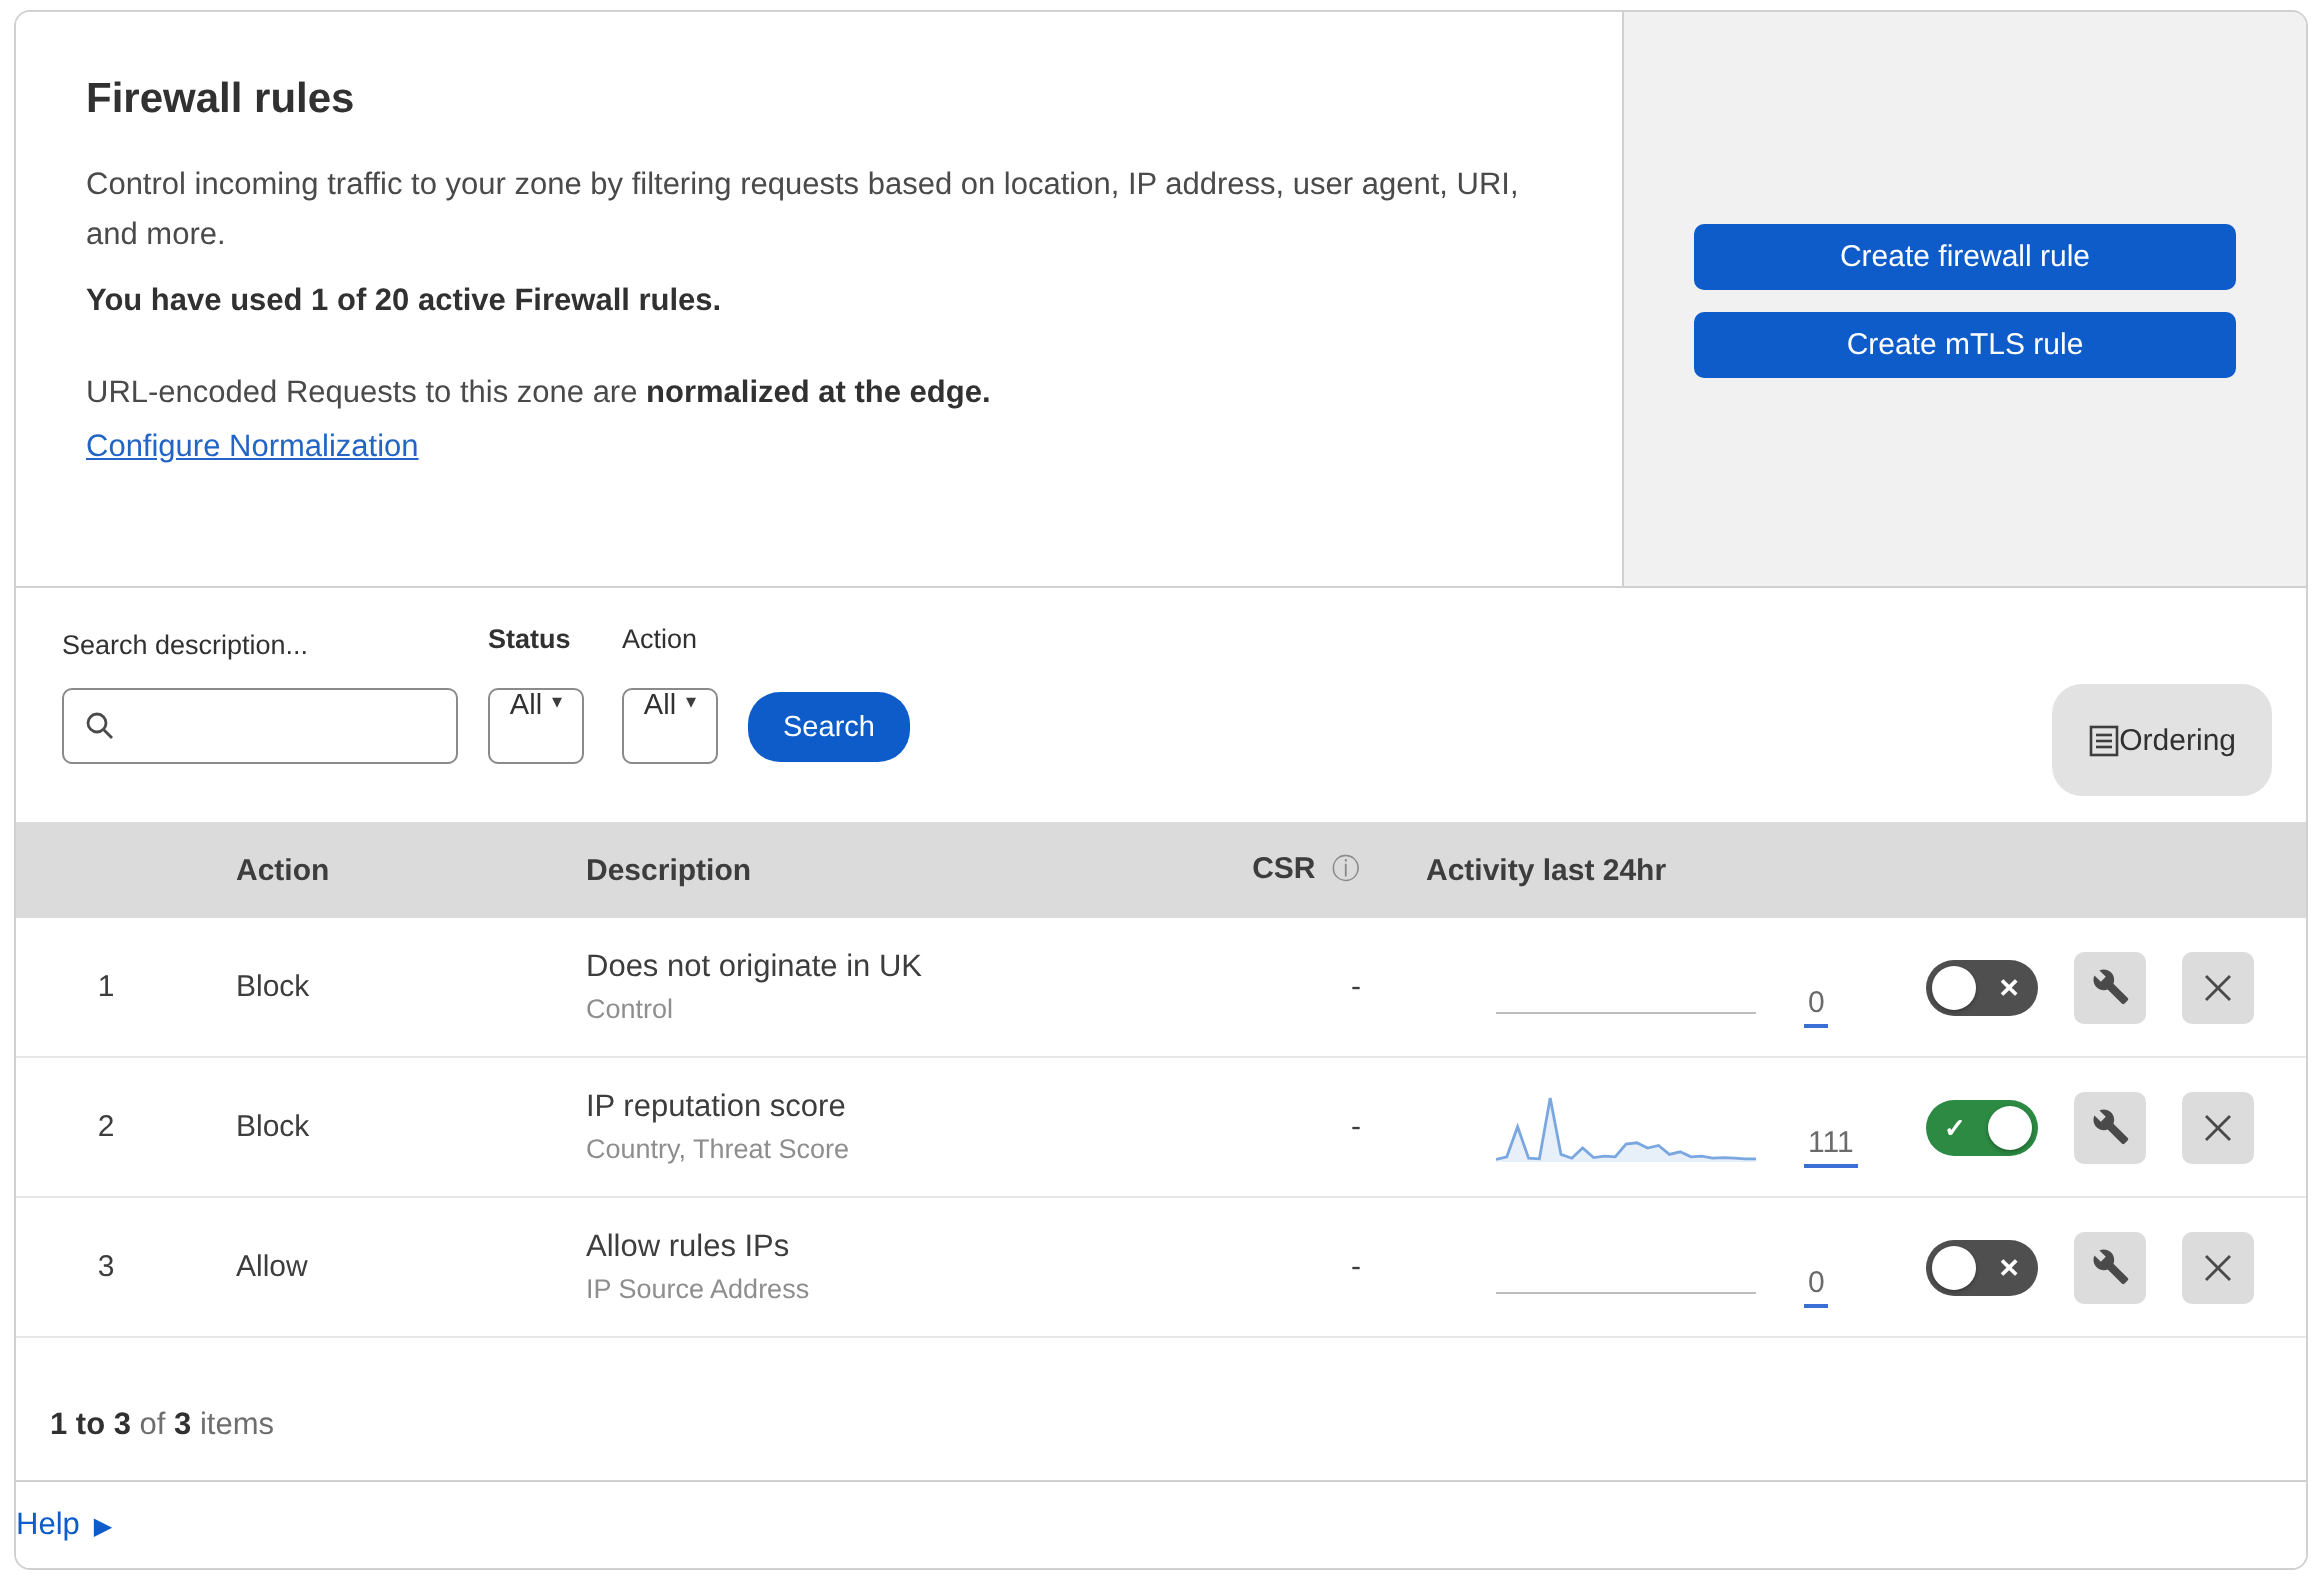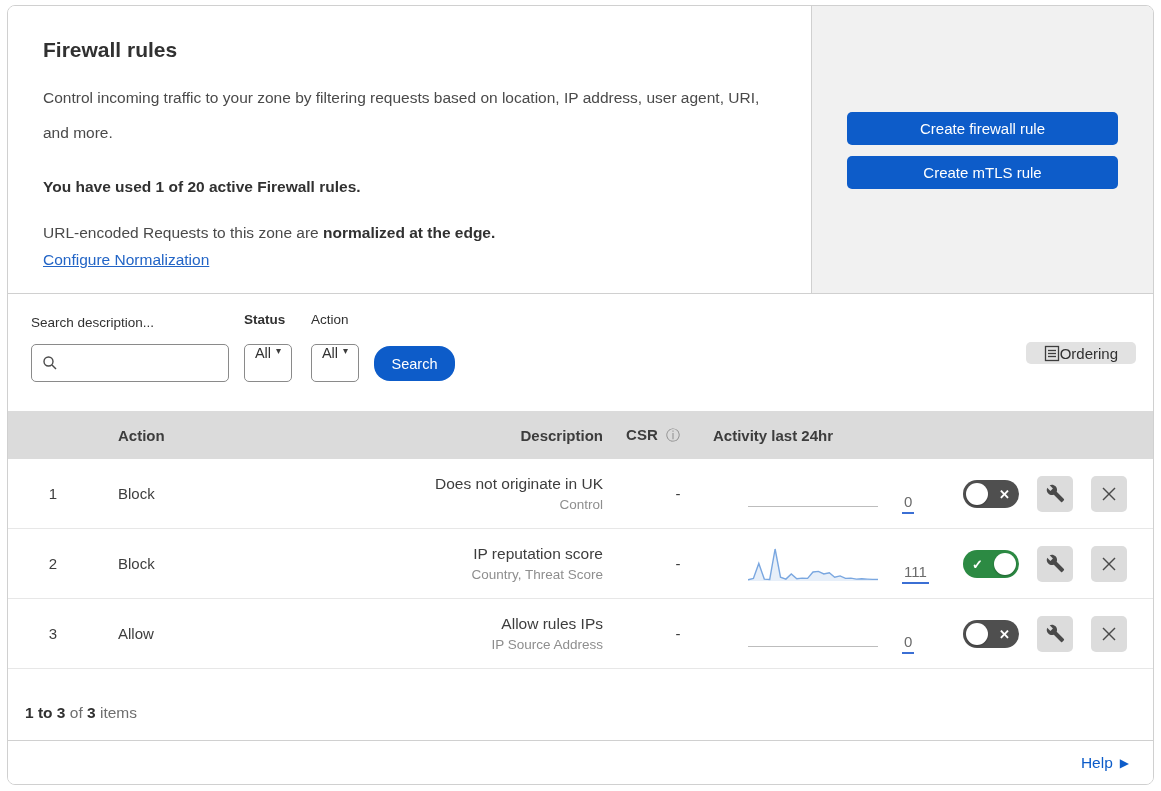--- a/index.html
+++ b/index.html
@@ -5,21 +5,21 @@
   * { margin:0; padding:0; box-sizing:border-box; }
   html,body { width:1161px; height:791px; background:#ffffff; font-family:"Liberation Sans", sans-serif; color:#3d3d3d; }
   .card {
     position:absolute; left:7px; top:5px; width:1147px; height:780px;
     border:1px solid #d0d0d0; border-radius:8px; background:#fff; overflow:hidden;
   }
   
   .top { display:flex; height:288px; border-bottom:1px solid #d0d0d0; }
   .top-left { flex:1; background:#fff; border-right:1px solid #d0d0d0; padding:32px 40px 0 35px; }
   .page-title { font-size:21px; font-weight:700; color:#313131; margin-bottom:18px; }
-  .desc { font-size:15.5px; color:#4a4a4a; line-height:35px; max-width:720px; margin-bottom:28px; }
+  .desc { font-size:15.5px; color:#4a4a4a; line-height:25px; max-width:720px; margin-bottom:12px; }
   .usage { font-size:15.5px; font-weight:700; color:#313131; margin-bottom:28px; }
   .norm { font-size:15.5px; color:#4a4a4a; margin-bottom:9px; }
   .norm b { color:#313131; }
   .link { color:#2365c6; text-decoration:underline; font-size:15.5px; cursor:pointer;text-align:center; }
   .top-right { width:341px; background:#f1f1f1; padding-top:106px; display:flex; flex-direction:column; align-items:center; gap:11px; }
   .btn-primary {
     width:271px; height:33px; background:#0d5cc9; color:#fff; border:none; border-radius:5px;
     font-size:15px; font-family:Liberation Sans, sans-serif; cursor:pointer; display:flex; align-items:center; justify-content:center;
   }
   
@@ -38,30 +38,30 @@
     display:flex; align-items:flex-start; justify-content:center; gap:5px; font-size:14.5px; color:#313131; cursor:pointer;
   }
   .dd-status { left:236px; width:48px; }
   .dd-action { left:303px; width:48px; }
   .caret { font-size:10px; color:#3d3d3d; }
   .btn-search {
     position:absolute; left:366px; top:52px; width:81px; height:35px; background:#0d5cc9; color:#fff;
     border:none; border-radius:16px; font-size:14.5px; font-family:inherit; cursor:pointer;
   }
   .btn-ordering {
-    position:absolute; right:17px; top:48px; height:22px; padding:0 18px; background:#e2e2e2; color:#313131;
-    border:none; border-radius:5px; font-size:15px; font-family:inherit; cursor:pointer;
+    position:absolute; right:17px; top:48px; height:56px; padding:0 18px; background:#e2e2e2; color:#313131;
+    border:none; border-radius:15px; font-size:15px; font-family:inherit; cursor:pointer;
     display:flex; align-items:center; gap:0;
   }
   
   .thead { display:flex; align-items:center; height:48px; background:#dbdbdb; font-size:15px; font-weight:700; color:#3d3d3d; }
   .trow { display:flex; align-items:center; height:70px; border-bottom:1px solid #e7e7e7; background:#fff; }
   .col-index { width:90px; text-align:center; font-size:15px; color:#3d3d3d; }
   .col-action { width:175px; padding-left:20px; font-size:15px; color:#3d3d3d; }
-  .col-desc { width:330px; padding-left:20px;text-align:right; }
+  .col-desc { width:330px; padding-left:20px; }
   .col-csr { width:100px; text-align:center; }
   .col-activity { flex:1; display:flex; align-items:flex-end; }
   .col-controls { width:190px; display:flex; align-items:center; gap:18px; }
   .desc-title { font-size:15.5px; color:#3d3d3d; margin-bottom:4px; }
   .desc-sub { font-size:13.5px; color:#8e8e8e; }
   .csr-dash { font-size:15px; color:#3d3d3d; padding-left:50px; }
   .spark-wrap { width:130px; height:40px; margin-left:45px; position:relative; }
   .spark-flat { position:absolute; left:0; right:0; bottom:7px; border-bottom:1px solid #bdbdbd; }
   .count-link { margin-left:24px; font-size:15px; color:#6b6b6b; border-bottom:2px solid #3b6fd4; padding:0 2px 2px 2px; cursor:pointer; text-decoration:none; }
   .toggle { position:relative; width:56px; height:28px; border-radius:14px; cursor:pointer; flex-shrink:0; }
@@ -72,21 +72,21 @@
   .tglyph { position:absolute; top:50%; transform:translateY(-50%); color:#fff; font-size:13px; font-weight:700; }
   .toggle .g-x { right:9px; display:none; } .toggle .g-check { left:9px; display:none; }
   .toggle.off .g-x { display:block; } .toggle.on .g-check { display:block; }
   .icon-btn {
     width:36px; height:36px; background:#dcdcdc; border:none; border-radius:5px; cursor:pointer;
     display:flex; align-items:center; justify-content:center; color:#4a4a4a; flex-shrink:0;
   }
   
   .tfoot { height:72px; border-bottom:1px solid #d0d0d0; display:flex; align-items:flex-end; padding:0 0 18px 17px; font-size:15.5px; color:#6e6e6e; }
   .tfoot b { color:#313131; font-weight:700; }
-  .helpbar { height:44px; display:flex; align-items:center; justify-content:flex-end; padding-right:24px; background:#fff; }
+  .helpbar { height:44px; display:flex; align-items:center; justify-content:flex-start; padding-right:24px; background:#fff; }
   .help-link { color:#0d5cc9; font-size:15.5px; cursor:pointer; display:flex; align-items:center; gap:7px; text-decoration:none; }
   .help-arrow { font-size:12px; }
   svg { display:block; }
 </style>
 </head>
 <body>
 
 <div class="card">
 
   <div class="top">

